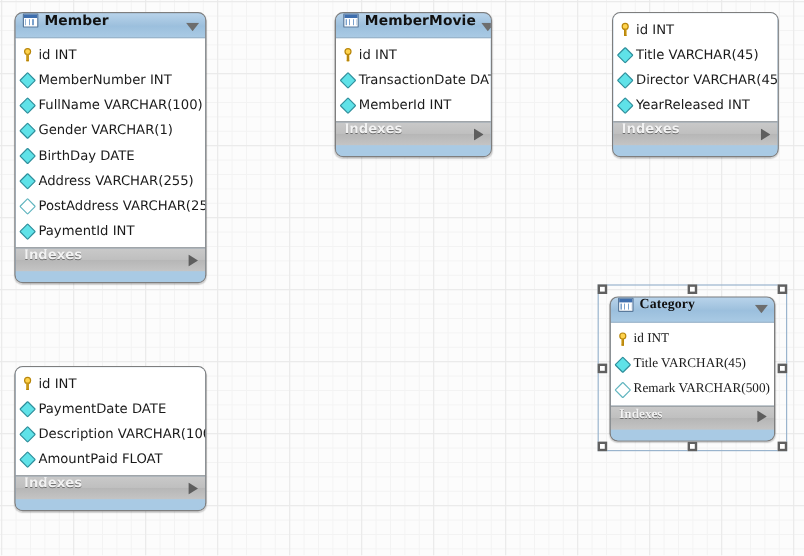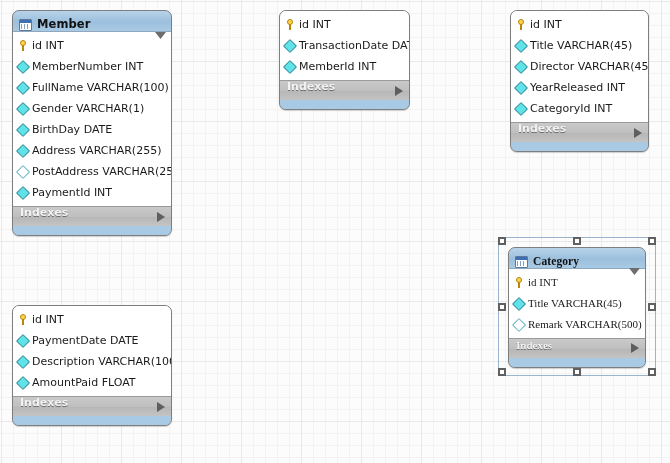--- a/index.html
+++ b/index.html
@@ -42,21 +42,21 @@
     background: #aac9e3;
     box-shadow: 0 1px 1px rgba(0,0,0,0.18);
     overflow: hidden;
   }
 
   .tbl-header {
     position: relative;
     height: 21px;
     box-sizing: border-box;
     display: flex;
-    align-items: flex-end;
+    align-items: flex-start;
     padding: 0 5px 0 6px;
     background: linear-gradient(to bottom, #b8d3ea 0%, #9dc0dd 52%, #9bbfdd 53%, #a9cae4 100%);
     border-bottom: 1px solid #8fa8bd;
     border-top-left-radius: 6px;
     border-top-right-radius: 6px;
   }
 
   .tbl-icon {
     width: 13px;
     height: 12px;
@@ -276,20 +276,27 @@
       </div>
       <div class="tbl-section">
         <span class="sec-label">Indexes</span>
         <span class="sec-arrow"><svg viewBox="0 0 8 10" width="8" height="10">
             <polygon points="0,0 8,5 0,10" fill="#5e5e5e"></polygon>
           </svg></span>
       </div>
       <div class="tbl-footer"></div>
     </div>
     <div class="table-fig" style="left: 279px; top: 10px; width: 131px;">
+      <div class="tbl-header">
+        <span class="tbl-icon"></span>
+        <span class="tbl-title">MemberMovie</span>
+        <span class="tbl-collapse"><svg viewBox="0 0 11 7" width="11" height="7">
+            <polygon points="0,0 11,0 5.5,7" fill="#6d6d6d"></polygon>
+          </svg></span>
+      </div>
       <div class="tbl-cols">
         <div class="col-row">
           <span class="col-ico ico-key"></span>
           <span class="col-text">id INT</span>
         </div>
         <div class="col-row">
           <span class="col-ico ico-diamond"></span>
           <span class="col-text">TransactionDate DATE</span>
         </div>
         <div class="col-row">
@@ -315,24 +322,20 @@
           <span class="col-ico ico-diamond"></span>
           <span class="col-text">Title VARCHAR(45)</span>
         </div>
         <div class="col-row">
           <span class="col-ico ico-diamond"></span>
           <span class="col-text">Director VARCHAR(45)</span>
         </div>
         <div class="col-row">
           <span class="col-ico ico-diamond"></span>
           <span class="col-text">YearReleased INT</span>
-        </div>
-        <div class="col-row">
-          <span class="col-ico ico-diamond"></span>
-          <span class="col-text">CategoryId INT</span>
         </div>
       </div>
       <div class="tbl-section">
         <span class="sec-label">Indexes</span>
         <span class="sec-arrow"><svg viewBox="0 0 8 10" width="8" height="10">
             <polygon points="0,0 8,5 0,10" fill="#5e5e5e"></polygon>
           </svg></span>
       </div>
       <div class="tbl-footer"></div>
     </div>

